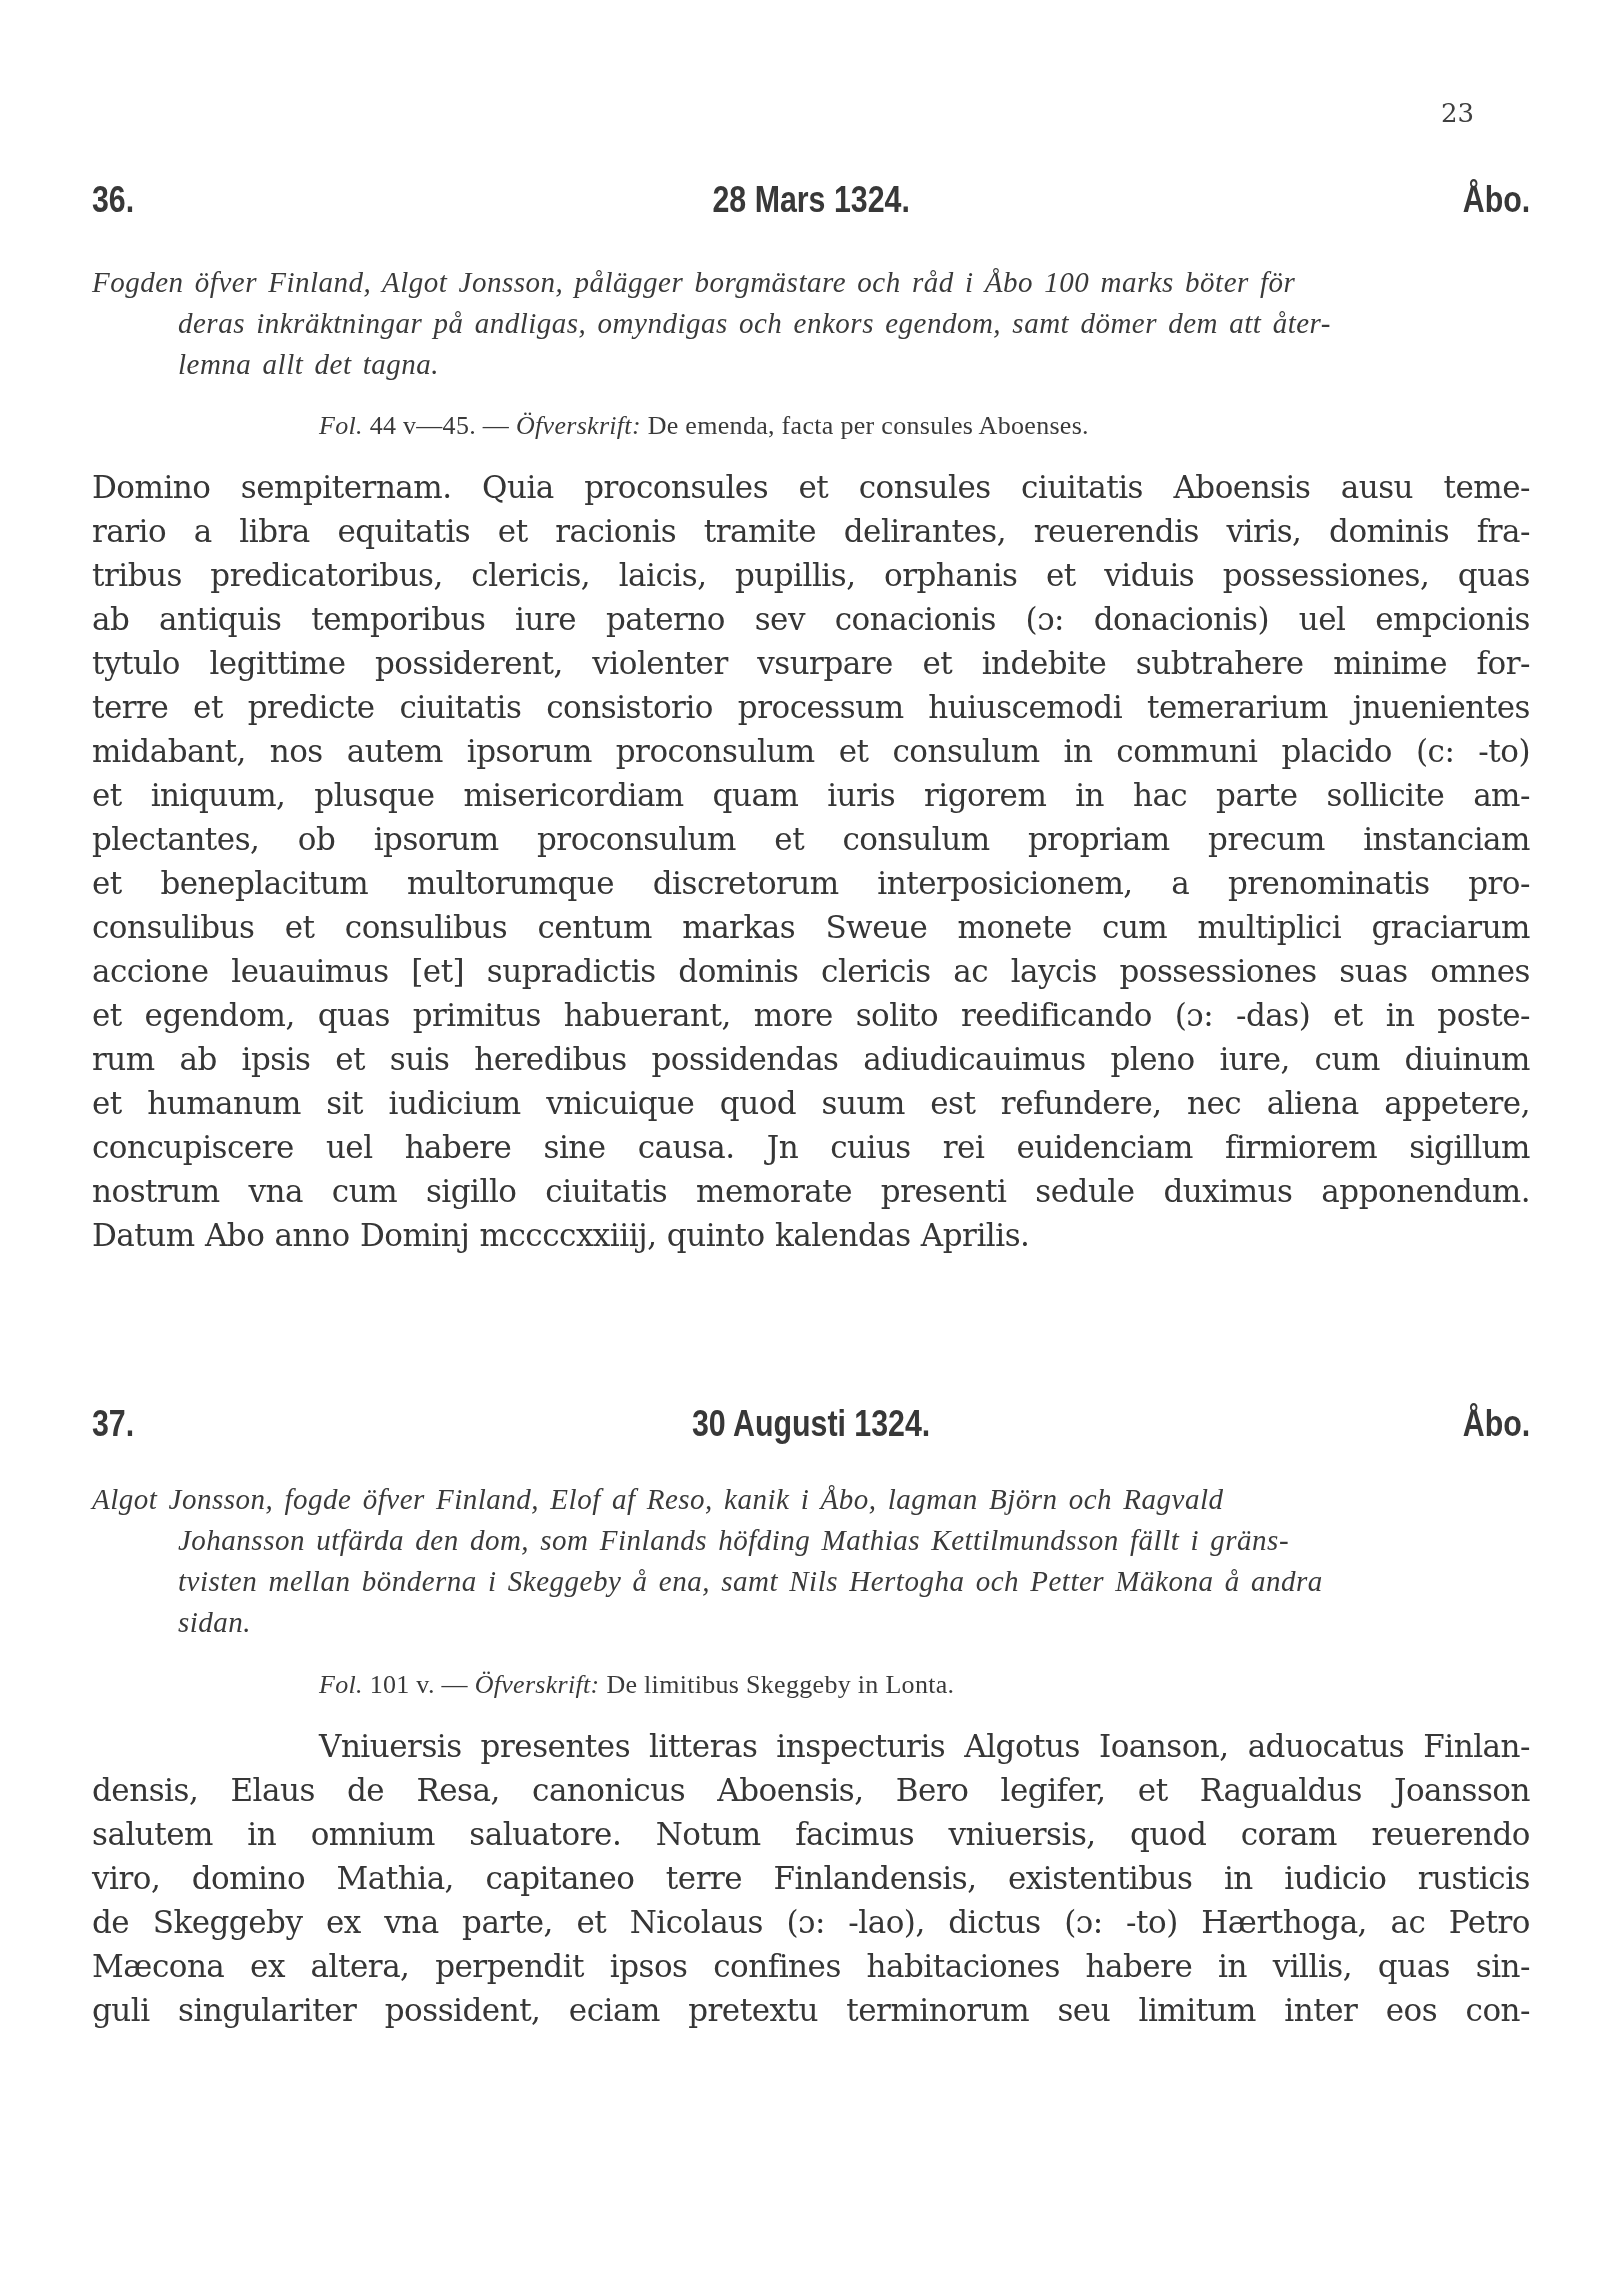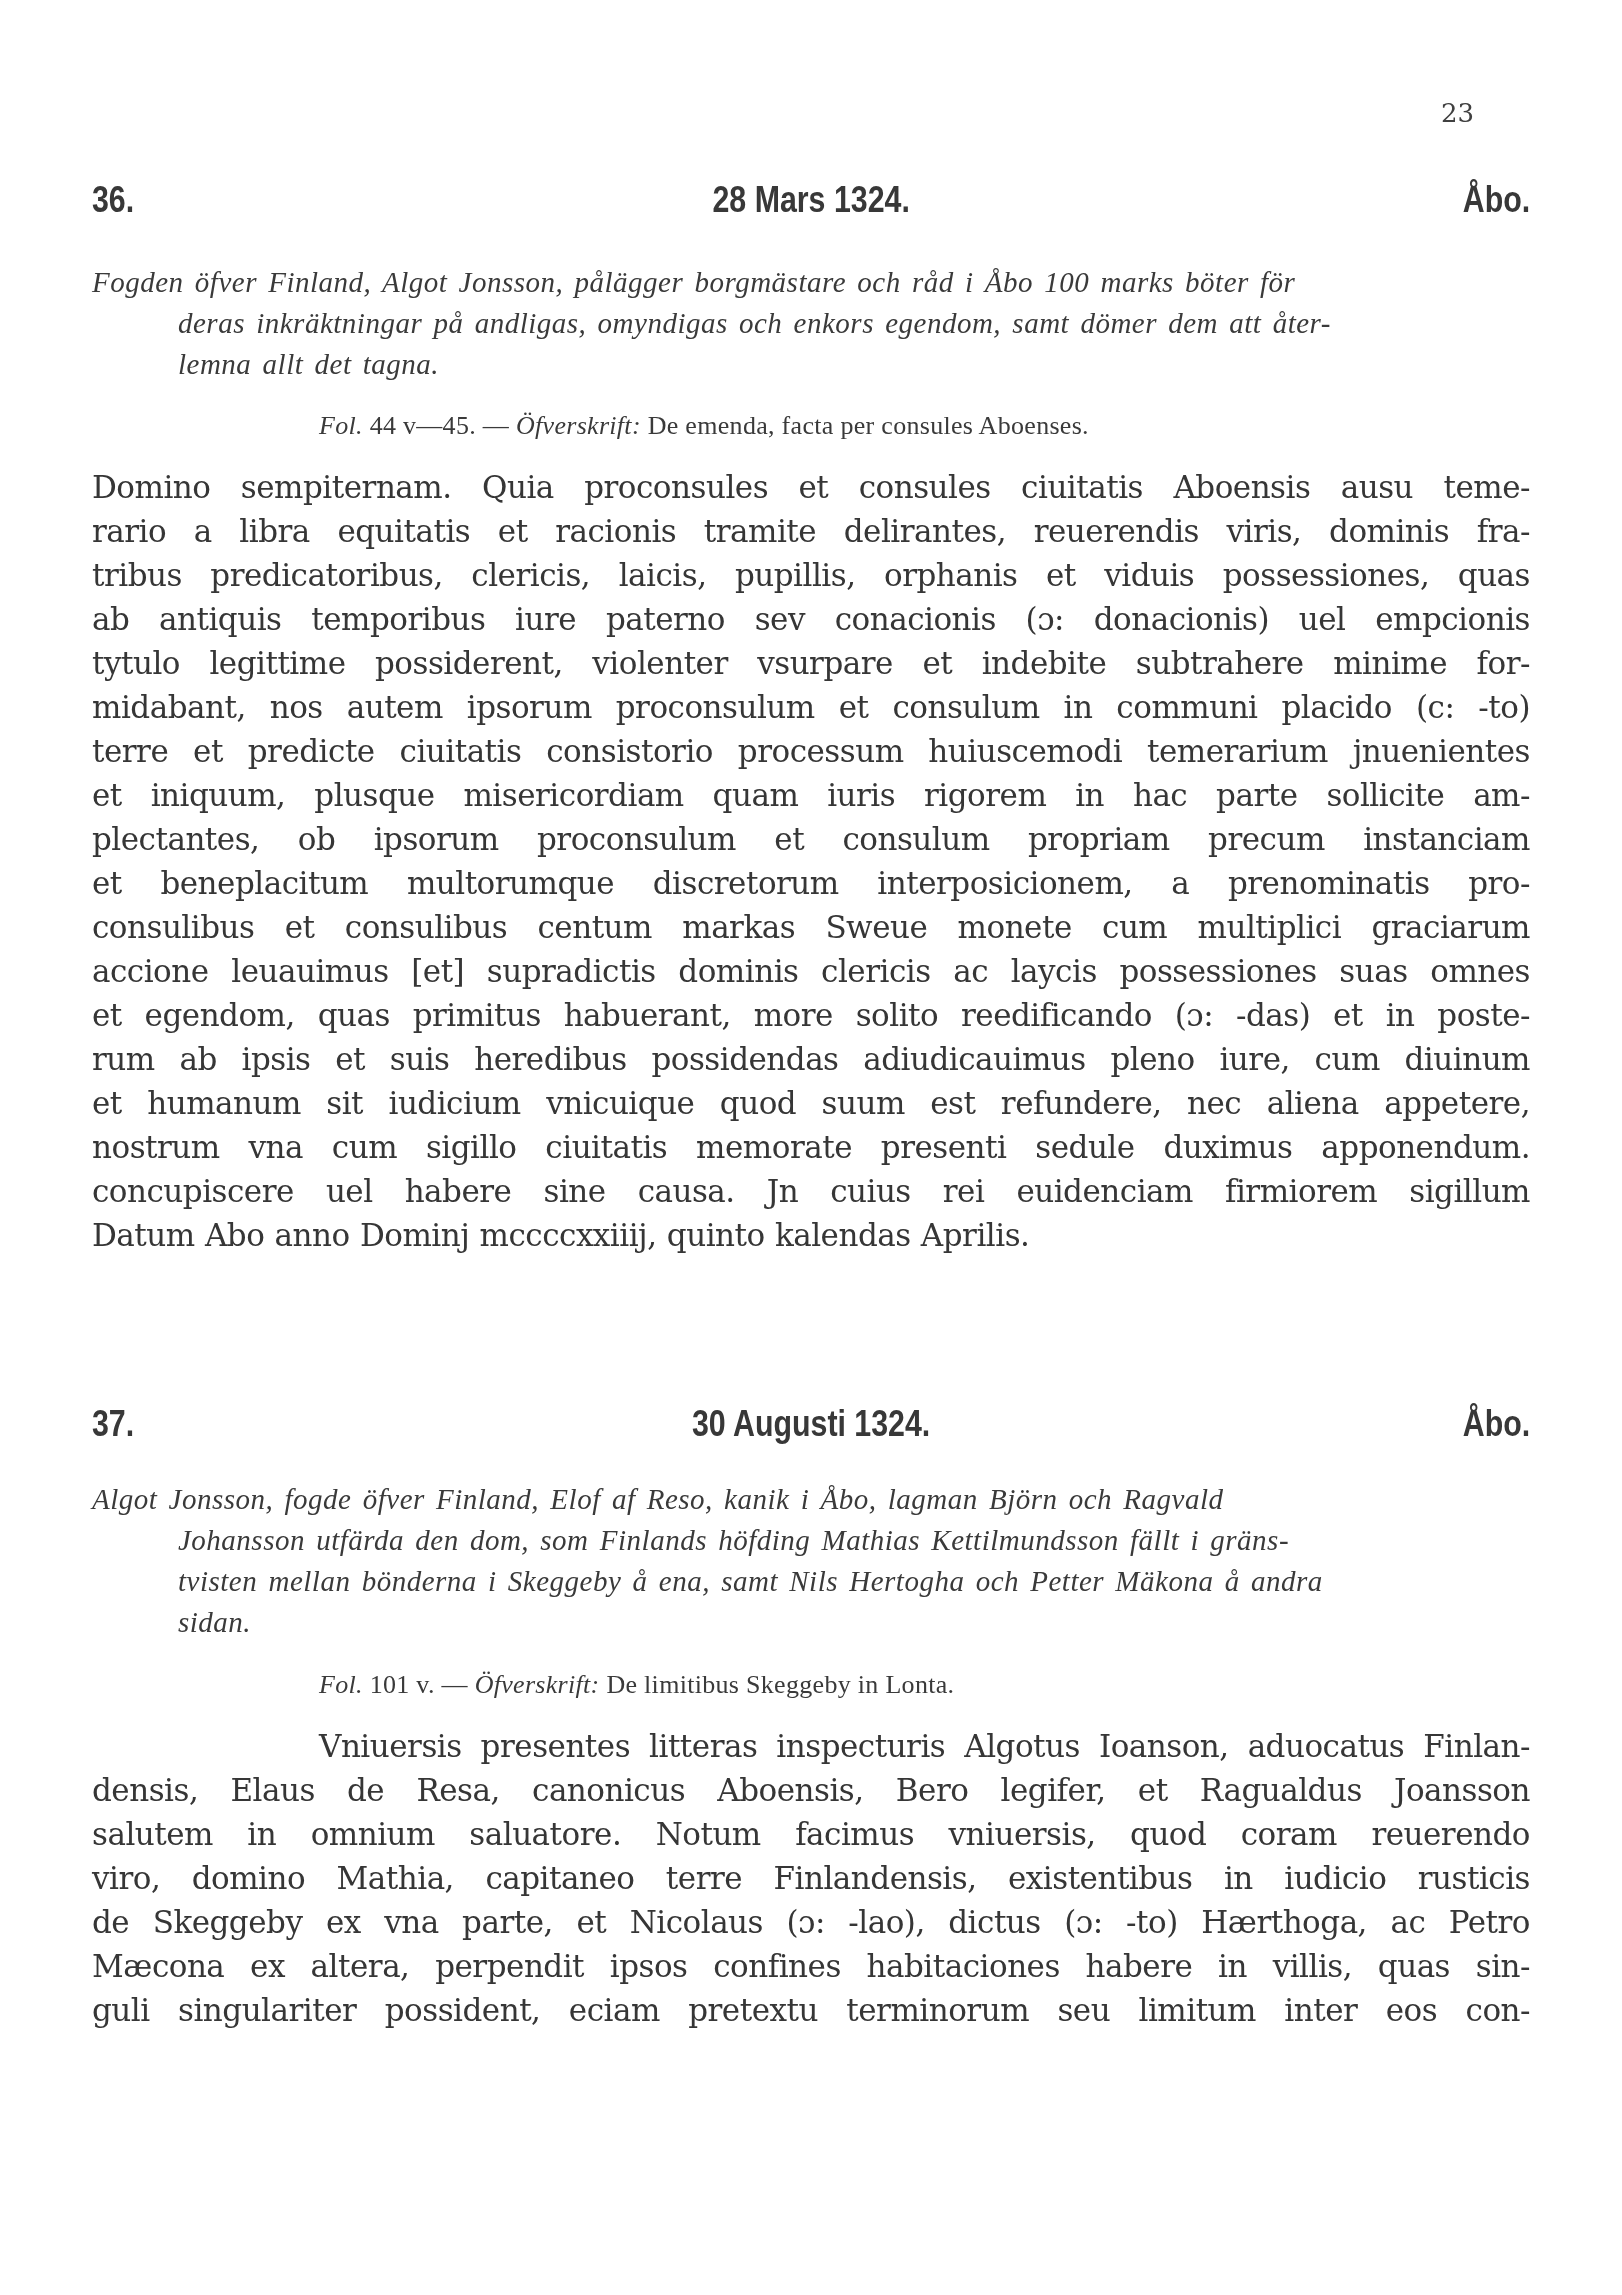--- a/index.html
+++ b/index.html
@@ -112,32 +112,32 @@
     <span class="it">Öfverskrift:</span>
     <span>De emenda, facta per consules Aboenses.</span>
   </div>
 
   <div class="body-text" style="top:465px; text-indent:0;">
     <span class="ln" style="white-space: normal; display: block; text-align-last: justify;">Domino sempiternam. Quia proconsules et consules ciuitatis Aboensis ausu teme-</span>
     <span class="ln" style="white-space: normal; display: block; text-align-last: justify;">rario a libra equitatis et racionis tramite delirantes, reuerendis viris, dominis fra-</span>
     <span class="ln" style="white-space: normal; display: block; text-align-last: justify;">tribus predicatoribus, clericis, laicis, pupillis, orphanis et viduis possessiones, quas</span>
     <span class="ln" style="white-space: normal; display: block; text-align-last: justify;">ab antiquis temporibus iure paterno sev conacionis (ɔ: donacionis) uel empcionis</span>
     <span class="ln" style="white-space: normal; display: block; text-align-last: justify;">tytulo legittime possiderent, violenter vsurpare et indebite subtrahere minime for-</span>
+    <span class="ln" style="white-space: normal; display: block; text-align-last: justify;">terre et predicte ciuitatis consistorio processum huiuscemodi temerarium jnuenientes</span>
     <span class="ln" style="white-space: normal; display: block; text-align-last: justify;">midabant, nos autem ipsorum proconsulum et consulum in communi placido (c: -to)</span>
-    <span class="ln" style="white-space: normal; display: block; text-align-last: justify;">terre et predicte ciuitatis consistorio processum huiuscemodi temerarium jnuenientes</span>
     <span class="ln" style="white-space: normal; display: block; text-align-last: justify;">et iniquum, plusque misericordiam quam iuris rigorem in hac parte sollicite am-</span>
     <span class="ln" style="white-space: normal; display: block; text-align-last: justify;">plectantes, ob ipsorum proconsulum et consulum propriam precum instanciam</span>
     <span class="ln" style="white-space: normal; display: block; text-align-last: justify;">et beneplacitum multorumque discretorum interposicionem, a prenominatis pro-</span>
     <span class="ln" style="white-space: normal; display: block; text-align-last: justify;">consulibus et consulibus centum markas Sweue monete cum multiplici graciarum</span>
     <span class="ln" style="white-space: normal; display: block; text-align-last: justify;">accione leuauimus [et] supradictis dominis clericis ac laycis possessiones suas omnes</span>
     <span class="ln" style="white-space: normal; display: block; text-align-last: justify;">et egendom, quas primitus habuerant, more solito reedificando (ɔ: -das) et in poste-</span>
     <span class="ln" style="white-space: normal; display: block; text-align-last: justify;">rum ab ipsis et suis heredibus possidendas adiudicauimus pleno iure, cum diuinum</span>
     <span class="ln" style="white-space: normal; display: block; text-align-last: justify;">et humanum sit iudicium vnicuique quod suum est refundere, nec aliena appetere,</span>
+    <span class="ln" style="white-space: normal; display: block; text-align-last: justify;">concupiscere uel habere sine causa. Jn cuius rei euidenciam firmiorem sigillum</span>
     <span class="ln" style="white-space: normal; display: block; text-align-last: justify;">nostrum vna cum sigillo ciuitatis memorate presenti sedule duximus apponendum.</span>
-    <span class="ln" style="white-space: normal; display: block; text-align-last: justify;">concupiscere uel habere sine causa. Jn cuius rei euidenciam firmiorem sigillum</span>
     <span class="ln last">Datum Abo anno Dominj mccccxxiiij, quinto kalendas Aprilis.</span>
   </div>
 
   <div class="entry-head" style="top:1403px;">
     <span class="num">37.</span>
     <span class="date">30 Augusti 1324.</span>
     <span class="place">Åbo.</span>
   </div>
 
   <div class="summary" style="top:1479px;">

